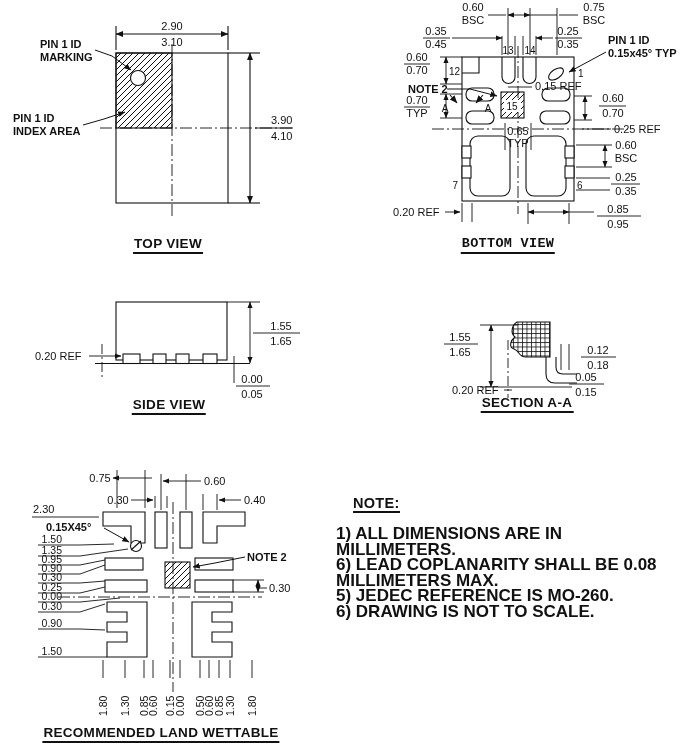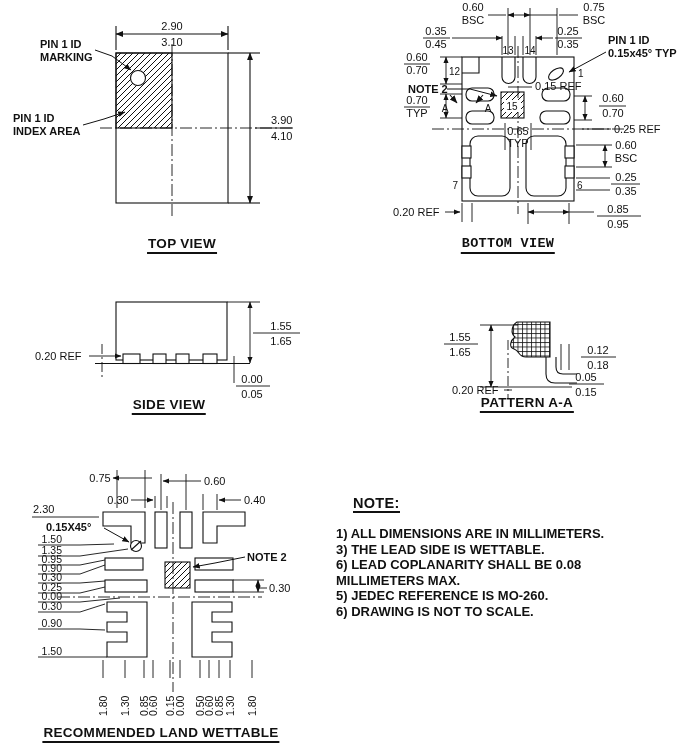--- a/index.html
+++ b/index.html
@@ -9,21 +9,21 @@
   svg text{font-family:"Liberation Sans",sans-serif;fill:#111;}
   .dim{font-size:11px;}
   .dimsm{font-size:10.5px;}
   .pin{font-size:10px;}
   .blab{font-size:11px;font-weight:bold;}
   .vtitle{position:absolute;transform:translateX(-50%);font-size:13.5px;font-weight:bold;
           letter-spacing:.3px;border-bottom:2.2px solid #111;padding:0 1px 1px 1px;white-space:nowrap;}
   #notes{position:absolute;left:336px;top:494px;width:332px;}
   #notes .nhead{display:inline-block;font-size:14.5px;font-weight:bold;border-bottom:2.5px solid #111;
                 margin-bottom:13px;letter-spacing:.3px;margin-left:17px;}
-  #notes .nitem{font-size:13px;font-weight:bold;line-height:15.6px;letter-spacing:0px;}
+  #notes .nitem{font-size:17px;font-weight:bold;line-height:15.6px;letter-spacing:0px;}
 </style>
 </head>
 <body>
 
 <div id="sheet">
 
 <svg width="692" height="754" viewBox="0 0 692 754">
   <defs>
     <pattern id="hatch" width="6" height="6" patternUnits="userSpaceOnUse">
       <path d="M-1,7 L7,-1" stroke="#111" stroke-width="1" fill="none"></path>
@@ -367,28 +367,27 @@
     <text class="dimsm" transform="translate(174,716) rotate(-90)">0.15</text>
     <text class="dimsm" transform="translate(184,716) rotate(-90)">0.00</text>
     <text class="dimsm" transform="translate(204,716) rotate(-90)">0.50</text>
     <text class="dimsm" transform="translate(213,716) rotate(-90)">0.60</text>
     <text class="dimsm" transform="translate(223,716) rotate(-90)">0.85</text>
     <text class="dimsm" transform="translate(234,716) rotate(-90)">1.30</text>
     <text class="dimsm" transform="translate(256,716) rotate(-90)">1.80</text>
   </g>
 </svg>
 
-  <div class="vtitle" style="left:182px;top:236px;">TOP VIEW</div>
+  <div class="vtitle" style="left:168px;top:236px;">TOP VIEW</div>
   <div class="vtitle" style="left:508px;top:236px;font-family:Liberation Mono, monospace;">BOTTOM VIEW</div>
   <div class="vtitle" style="left:169px;top:397px;">SIDE VIEW</div>
-  <div class="vtitle" style="left:527px;top:395px;">PATTERN A-A</div>
+  <div class="vtitle" style="left:527px;top:395px;">SECTION A-A</div>
   <div class="vtitle" style="left:161px;top:725px;">RECOMMENDED LAND WETTABLE</div>
 
   <div id="notes">
     <div class="nhead">NOTE:</div>
     <div class="nitem">1) ALL DIMENSIONS ARE IN MILLIMETERS.</div>
-    <div class="nitem">3) THE LEAD SIDE IS WETTABLE.</div>
     <div class="nitem">6) LEAD COPLANARITY SHALL BE 0.08 MILLIMETERS MAX.</div>
     <div class="nitem">5) JEDEC REFERENCE IS MO-260.</div>
     <div class="nitem">6) DRAWING IS NOT TO SCALE.</div>
   </div>
 
 </div>
 
 </body></html>

